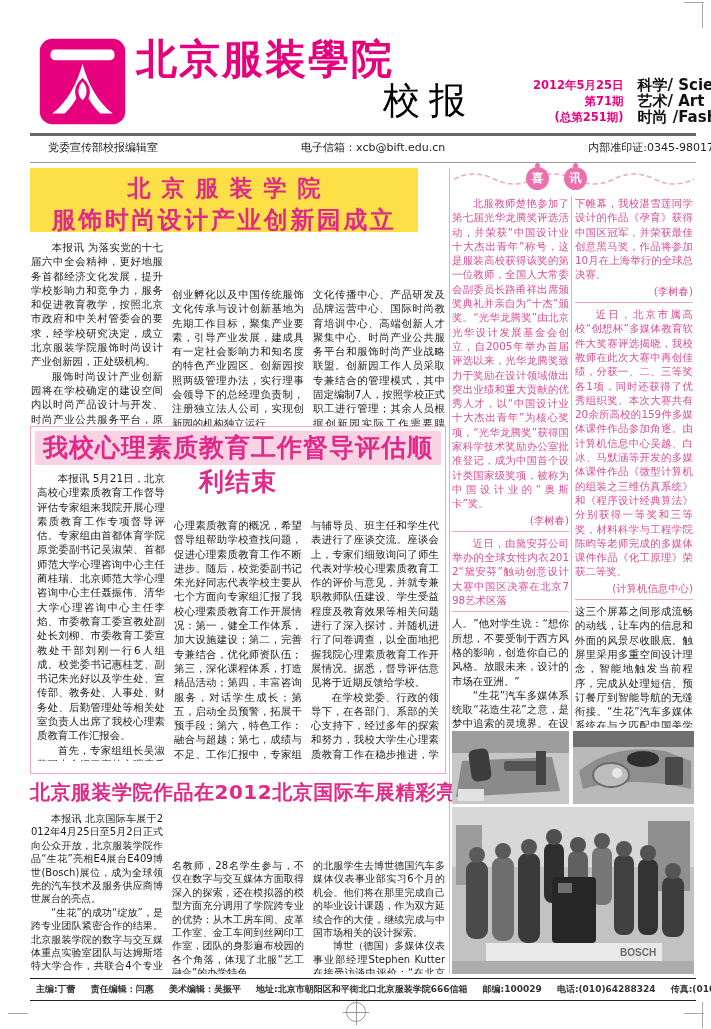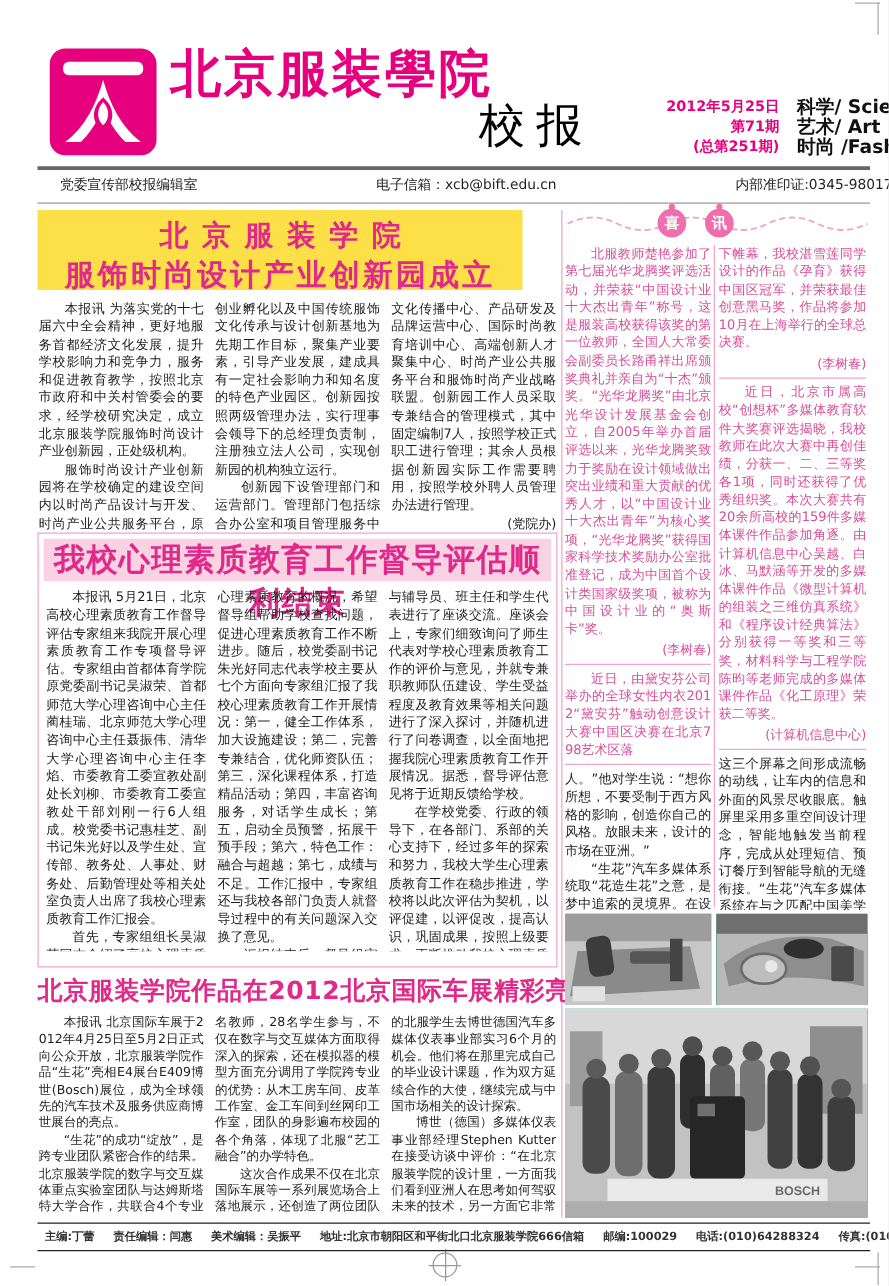--- a/index.html
+++ b/index.html
@@ -21,21 +21,21 @@
   .hrule{position:absolute;left:30px;width:666px;background:#666;}
   #rule-top{top:133px;height:3px;}
   #rule-mid{top:162px;height:1px;background:#999;}
   #info-bar{position:absolute;left:48px;top:140px;width:666px;display:flex;
             justify-content:space-between;font-size:11px;font-weight:normal;color:#222;}
   
   .art-body{display:flex;gap:9px;justify-content:center;}
   .art-col{width:132px;overflow:hidden;font-size:10.4px;line-height:14.3px;
            text-align:justify;word-break:break-all;color:#1c1c1c;}
   .art-col p{margin:0;text-indent:2em;}
-  .art-col p.cont{text-indent:0;}
+  .art-col p.cont{text-indent:0;margin-top:47px;}
   .byline{text-align:right;margin-top:10px;text-indent:0 !important;}
   
   #a1-title{position:absolute;left:30px;top:168px;width:388px;height:64px;background:#fde047;
             text-align:center;color:#e02988;font-weight:bold;}
   #a1-title .l1{font-size:23px;letter-spacing:11px;padding-top:5px;text-indent:11px;}
   #a1-title .l2{font-size:24px;letter-spacing:2.5px;}
   #a1-body{position:absolute;left:30px;top:240px;width:416px;height:186px;}
   
   #a2-box{position:absolute;left:30px;top:426px;width:414px;height:346px;border:1px solid #f0a6c8;}
   #a2-title{margin:4px;background:#f9d2e4;height:34px;line-height:34px;text-align:center;

